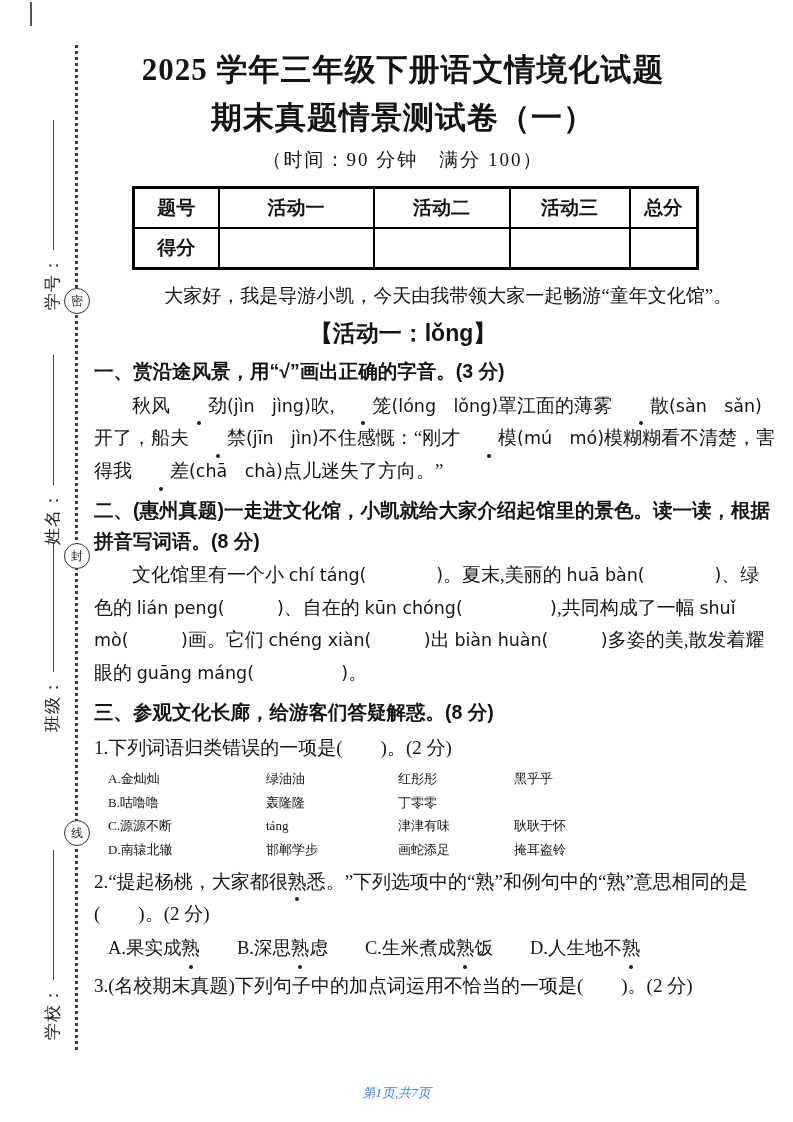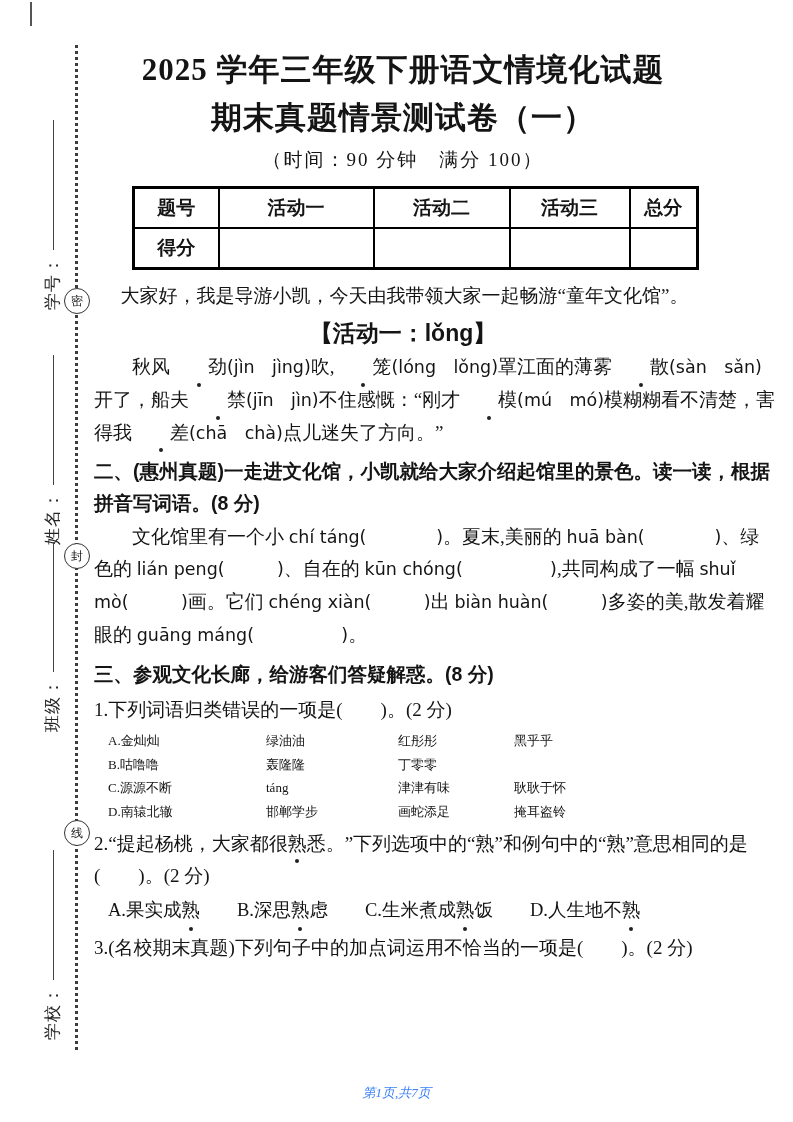--- a/index.html
+++ b/index.html
@@ -31,21 +31,21 @@
   .hd-title{font-size:31px;font-weight:900;letter-spacing:1px;line-height:1.42;
     font-family:"Liberation Serif","DejaVu Serif",serif;}
   .hd-title2{margin-top:4px;}
   .hd-meta{font-size:19px;margin-top:7px;letter-spacing:2px;}
   
   table.score{border-collapse:collapse;margin-top:13px;margin-left:38px;width:564px;
     border:3px solid #000;table-layout:fixed;}
   table.score th,table.score td{border:2px solid #000;height:36px;text-align:center;
     font-size:19px;font-weight:600;font-family:"Liberation Serif",serif;}
   
-  .intro{margin-top:11px;font-size:19px;line-height:1.6;text-indent:1.4em;}
+  .intro{margin-top:11px;font-size:19px;line-height:1.6;text-indent:1.4em;text-align:center;}
   .sec-title{font-size:23px;font-weight:800;margin-top:7px;
     font-family:"Liberation Sans","DejaVu Sans",sans-serif;}
   .q-heading{font-size:19.5px;font-weight:800;line-height:1.6;margin-top:7px;
     font-family:"Liberation Sans","DejaVu Sans",sans-serif;}
   .passage{font-size:19px;line-height:1.72;text-indent:2em;margin-top:2px;}
   .stem{font-size:19px;line-height:1.7;margin-top:4px;}
   .seg-py{font-family:"DejaVu Sans","Liberation Sans",sans-serif;font-size:0.92em;}
   .seg-dot{position:relative;display:inline-block;}
   .seg-dot::after{content:"";position:absolute;left:50%;bottom:-3px;width:4px;height:4px;
     margin-left:-2px;border-radius:50%;background:#222;}
@@ -115,20 +115,21 @@
       <td></td>
       <td></td>
     </tr>
   </tbody>
     </table>
 
   <div class="intro">大家好，我是导游小凯，今天由我带领大家一起畅游“童年文化馆”。</div>
 
   <div class="sec-title center-page">【活动一：lǒng】</div>
 
+  <div class="q-heading">一、赏沿途风景，用“√”画出正确的字音。(3 分)</div>
   <div class="passage"><span>秋风</span><span class="seg-dot">劲</span><span class="seg-py">(jìn　jìng)</span><span>吹,</span><span class="seg-dot">笼</span><span class="seg-py">(lóng　lǒng)</span><span>罩江面的薄雾</span><span class="seg-dot">散</span><span class="seg-py">(sàn　sǎn)</span><span>开了，船夫</span><span class="seg-dot">禁</span><span class="seg-py">(jīn　jìn)</span><span>不住感慨：“刚才</span><span class="seg-dot">模</span><span class="seg-py">(mú　mó)</span><span>模糊糊看不清楚，害得我</span><span class="seg-dot">差</span><span class="seg-py">(chā　chà)</span><span>点儿迷失了方向。”</span></div>
 
   <div class="q-heading">二、(惠州真题)一走进文化馆，小凯就给大家介绍起馆里的景色。读一读，根据拼音写词语。(8 分)</div>
   <div class="passage"><span>文化馆里有一个小 </span><span class="seg-py">chí táng(　　　　)</span><span>。夏末,美丽的 </span><span class="seg-py">huā bàn(　　　　)</span><span>、绿色的 </span><span class="seg-py">lián peng(　　　)</span><span>、自在的 </span><span class="seg-py">kūn chóng(　　　　　)</span><span>,共同构成了一幅 </span><span class="seg-py">shuǐ mò(　　　)</span><span>画。它们 </span><span class="seg-py">chéng xiàn(　　　)</span><span>出 </span><span class="seg-py">biàn huàn(　　　)</span><span>多姿的美,散发着耀眼的 </span><span class="seg-py">guāng máng(　　　　　)</span><span>。</span></div>
 
   <div class="q-heading">三、参观文化长廊，给游客们答疑解惑。(8 分)</div>
 
   <div class="stem">1.下列词语归类错误的一项是(　　)。(2 分)</div>
   <div class="opt-grid">
     <div class="opt-row">

